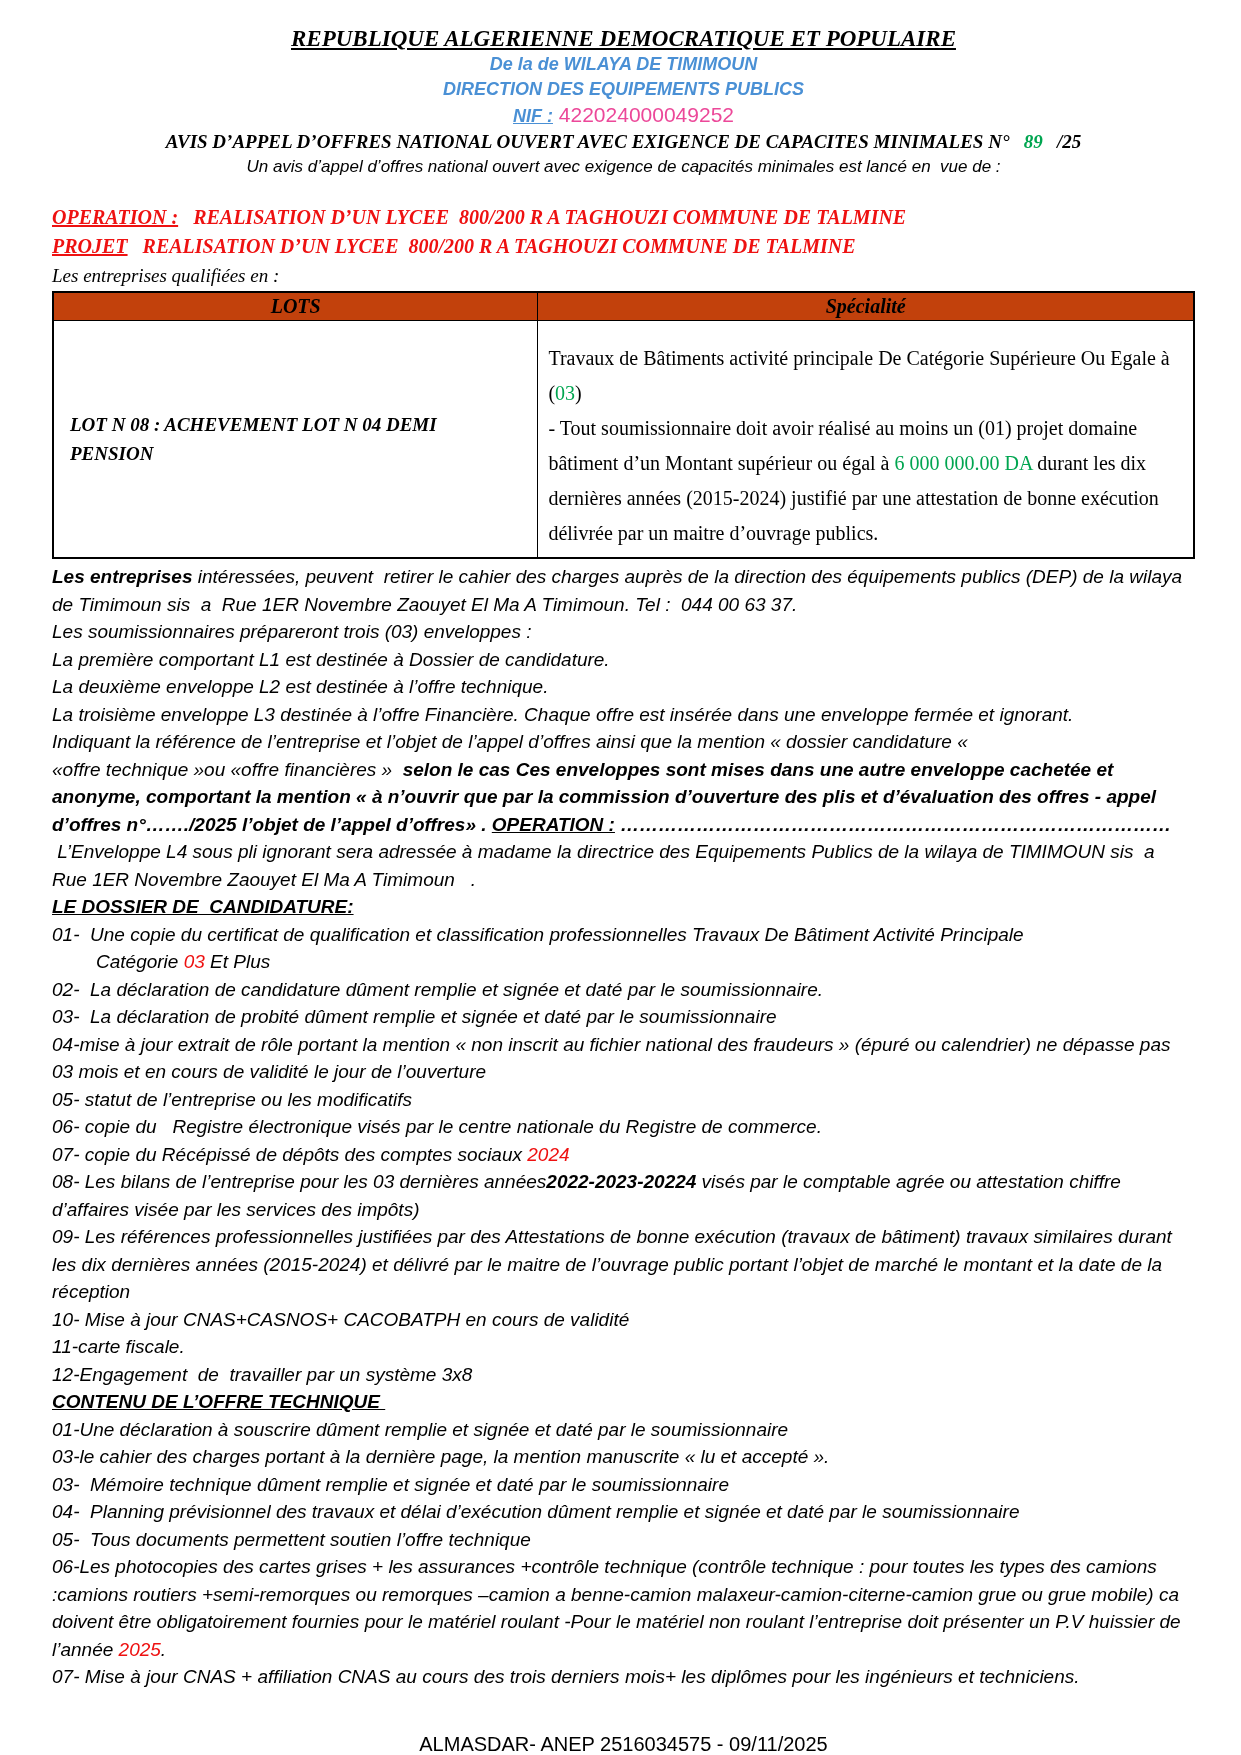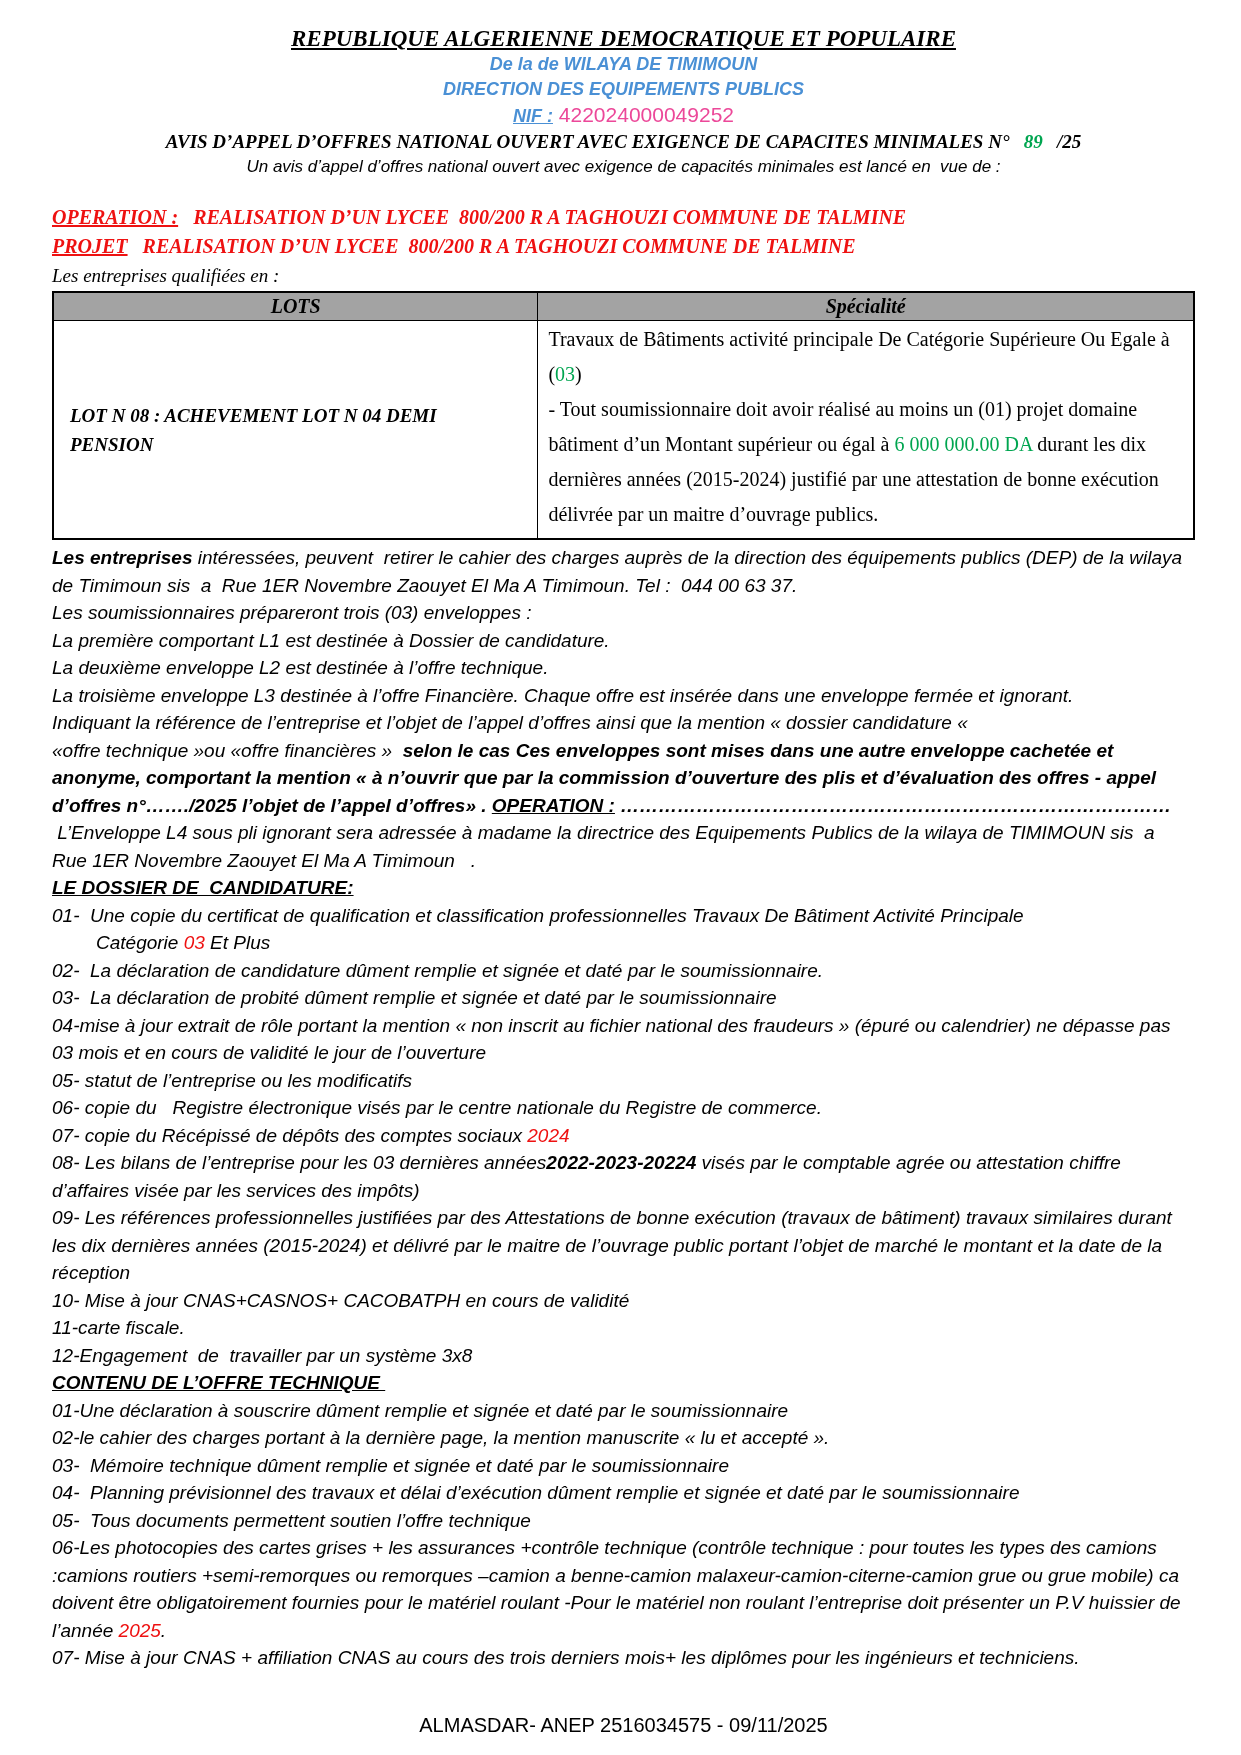--- a/index.html
+++ b/index.html
@@ -50,36 +50,36 @@
     font-style:italic; font-size:19px; line-height:26px; margin-top:2px;
   }
 
   
   table.lots {
     width:100%; border-collapse:collapse; margin-top:2px;
     border:2px solid #000;
   }
   table.lots th, table.lots td { border:1px solid #000; }
   table.lots th {
-    background:#a3a3a3;
+    background:#c2410c;
     font-family:"Liberation Serif", serif;
     font-weight:bold; font-style:italic;
     font-size:20px; padding:2px 4px; text-align:center;
   }
   td.lot-cell {
     width:42.5%;
     font-family:"Liberation Serif", serif;
     font-weight:bold; font-style:italic;
     font-size:19px; line-height:29px;
     padding:4px 16px; vertical-align:middle;
   }
   td.spec-cell {
     font-family:"Liberation Serif", serif;
     font-size:20px; line-height:35px;
-    padding:1px 10px 6px 10px; vertical-align:top;
+    padding:20px 10px 6px 10px; vertical-align:top;
   }
   .green { color:#00a550; }
 
   
   .bodytext { margin-top:4px; }
   .p {
     font-style:italic; font-size:19px; line-height:27.5px;
     white-space:pre-wrap;
   }
   .b { font-weight:bold; }
@@ -155,21 +155,21 @@
     <div class="p">06- copie du   Registre électronique visés par le centre nationale du Registre de commerce.</div>
     <div class="p"><span>07- copie du Récépissé de dépôts des comptes sociaux </span><span class="red">2024</span></div>
     <div class="p"><span>08- Les bilans de l’entreprise pour les 03 dernières années</span><span class="b">2022-2023-20224</span><span> visés par le comptable agrée ou attestation chiffre d’affaires visée par les services des impôts)</span></div>
     <div class="p">09- Les références professionnelles justifiées par des Attestations de bonne exécution (travaux de bâtiment) travaux similaires durant les dix dernières années (2015-2024) et délivré par le maitre de l’ouvrage public portant l’objet de marché le montant et la date de la réception</div>
     <div class="p">10- Mise à jour CNAS+CASNOS+ CACOBATPH en cours de validité</div>
     <div class="p">11-carte fiscale.</div>
     <div class="p">12-Engagement  de  travailler par un système 3x8</div>
 
     <div class="section-heading">CONTENU DE L’OFFRE TECHNIQUE </div>
     <div class="p">01-Une déclaration à souscrire dûment remplie et signée et daté par le soumissionnaire</div>
-    <div class="p">02-le cahier des charges portant à la dernière page, la mention manuscrite « lu et accepté ».</div>
+    <div class="p">03-le cahier des charges portant à la dernière page, la mention manuscrite « lu et accepté ».</div>
     <div class="p">03-  Mémoire technique dûment remplie et signée et daté par le soumissionnaire</div>
     <div class="p">04-  Planning prévisionnel des travaux et délai d’exécution dûment remplie et signée et daté par le soumissionnaire</div>
     <div class="p">05-  Tous documents permettent soutien l’offre technique</div>
     <div class="p"><span>06-Les photocopies des cartes grises + les assurances +contrôle technique (contrôle technique : pour toutes les types des camions :camions routiers +semi-remorques ou remorques –camion a benne-camion malaxeur-camion-citerne-camion grue ou grue mobile) ca doivent être obligatoirement fournies pour le matériel roulant -Pour le matériel non roulant l’entreprise doit présenter un P.V huissier de l’année </span><span class="red">2025</span><span>.</span></div>
     <div class="p">07- Mise à jour CNAS + affiliation CNAS au cours des trois derniers mois+ les diplômes pour les ingénieurs et techniciens.</div>
   </div>
 
   <div class="footer">ALMASDAR- ANEP 2516034575 - 09/11/2025</div>
 
 </div>

